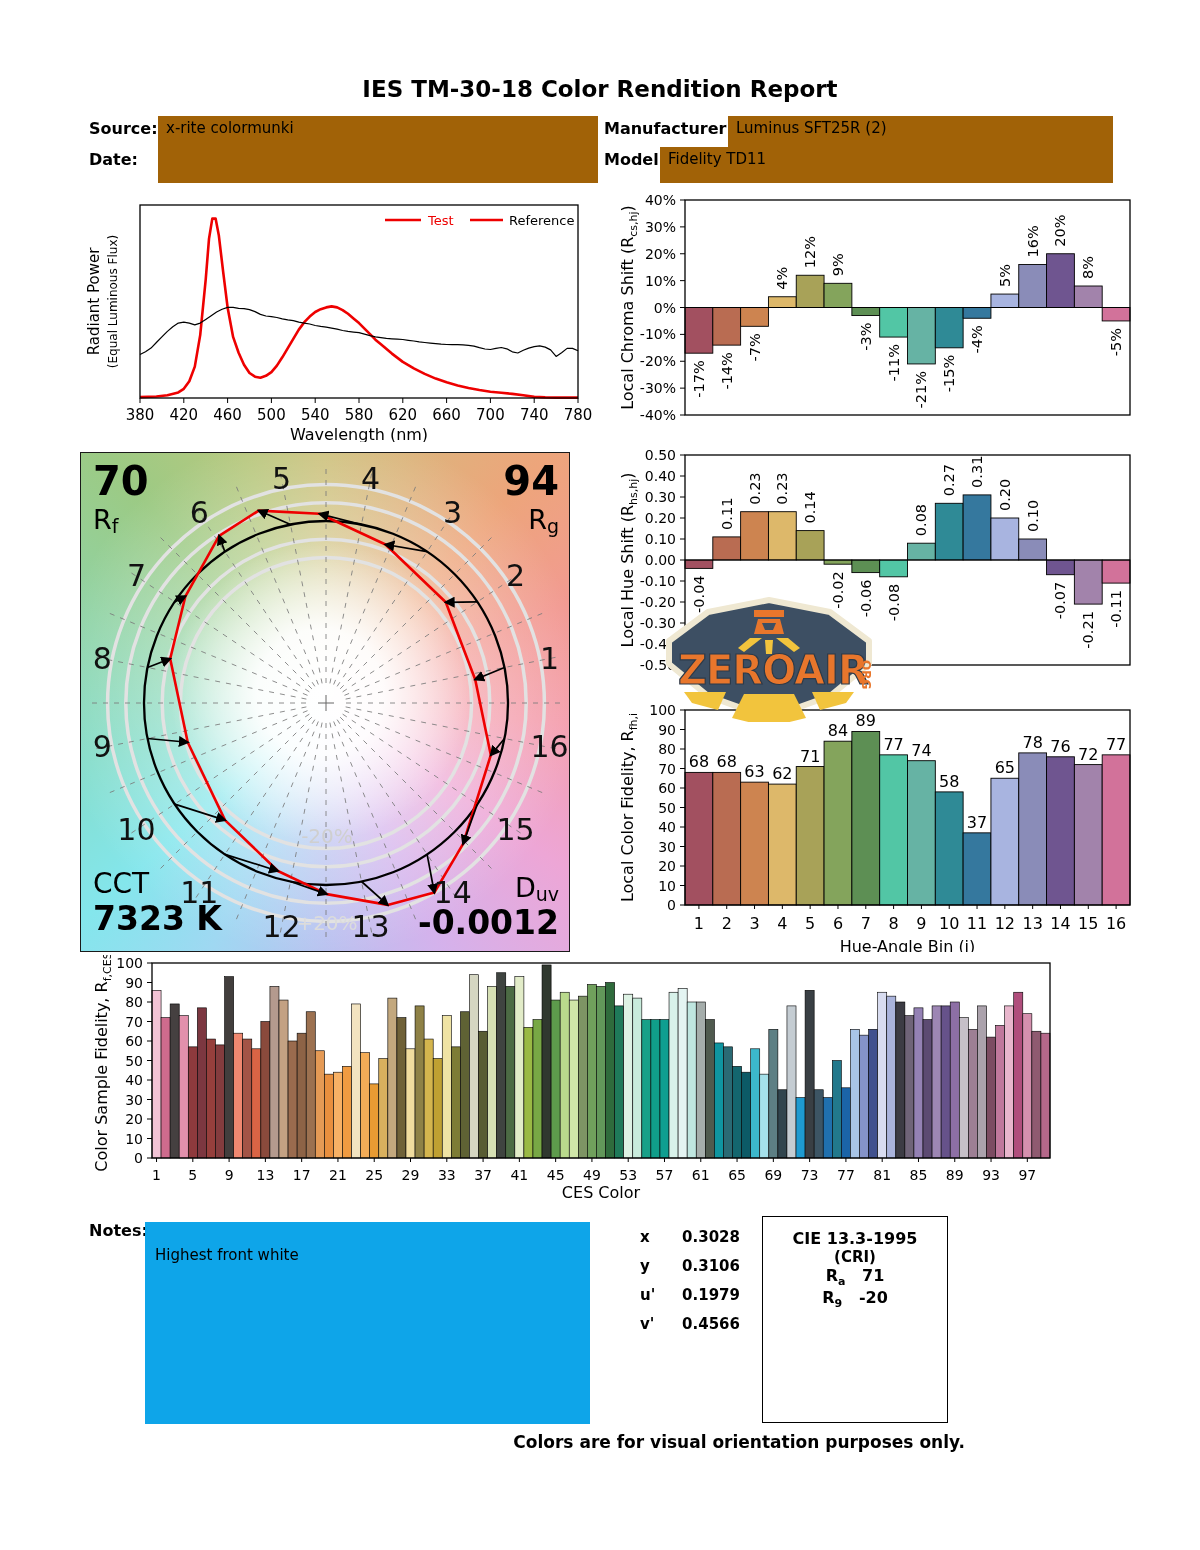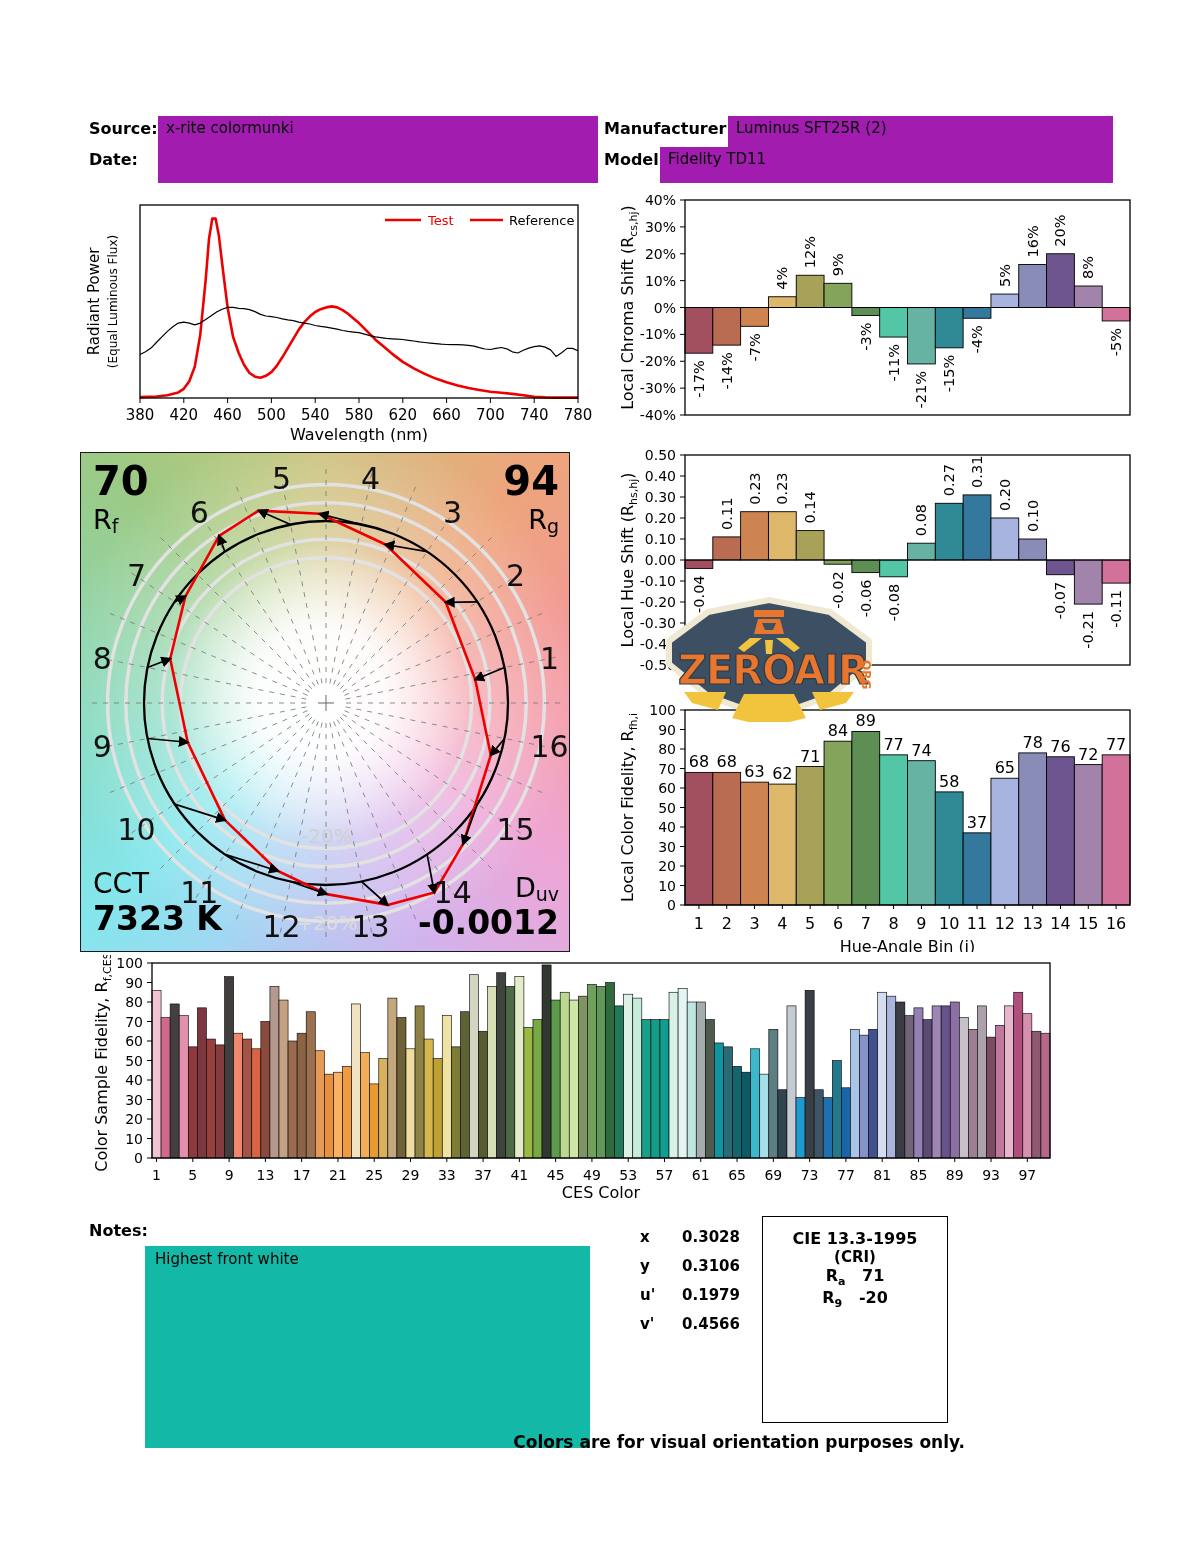--- a/index.html
+++ b/index.html
@@ -1,47 +1,48 @@
 <!DOCTYPE html>
 <html><head>
 <meta charset="utf-8">
 <style>
   html,body{margin:0;padding:0;background:#fff;}
   .page{position:relative;width:1200px;height:1550px;background:#fff;
         font-family:"DejaVu Sans","Liberation Sans",sans-serif;color:#000;overflow:hidden;}
   .abs{position:absolute;}
   .title{left:0;top:76px;width:1200px;text-align:center;font-size:23px;font-weight:bold;}
   .flabel{font-weight:bold;font-size:16px;line-height:25px;}
-  .fbox{background:#a21caf;height:36px;font-size:15px;line-height:25px;padding-left:8px;box-sizing:border-box;}
+  .fbox{background:#a16207;height:36px;font-size:15px;line-height:25px;padding-left:8px;box-sizing:border-box;}
   .cvg{left:80px;top:452px;width:490px;height:500px;border:1.6px solid #1a1a1a;box-sizing:border-box;
     background:
       radial-gradient(circle 150px at 49% 48%, #ffffff 0%, rgba(255,255,255,.92) 42%, rgba(255,255,255,0) 100%),
       radial-gradient(circle 265px at 49% 48%, rgba(255,255,255,.72) 0%, rgba(255,255,255,0) 100%),
       conic-gradient(from 0deg at 50% 50%, #cec27f 0deg, #eda57b 42deg, #f29a92 68deg, #f49fae 95deg,
         #eda6d6 125deg, #d4b2ec 155deg, #b9c2f0 180deg, #9fd8f2 205deg, #84e6ec 228deg, #84dcc8 258deg,
         #8fd4a8 288deg, #9cca84 318deg, #b8c87f 342deg, #cec27f 360deg);}
   .cvg svg{position:absolute;left:0;top:0;}
-  .notes-box{left:145px;top:1222px;width:445px;height:202px;background:#14b8a6;font-size:15px;padding:4px 10px;box-sizing:border-box;margin-top:24px;}
+  .notes-box{left:145px;top:1222px;width:445px;height:202px;background:#0ea5e9;font-size:15px;padding:24px 10px;box-sizing:border-box;}
   .chroma-row{font-size:15px;font-weight:bold;height:29px;}
   .chroma-row .cl{display:inline-block;width:30px;}
   .chroma-row .cv{display:inline-block;width:70px;text-align:right;}
   .cri{left:762px;top:1216px;width:186px;height:207px;border:1.6px solid #000;box-sizing:border-box;
        text-align:center;font-weight:bold;}
   .cri .t{font-size:16px;margin-top:12px;}
   .cri .s{font-size:15px;}
   .cri .r{font-size:16px;}
   sub{font-size:11px;}
   .footer{left:85px;top:1432px;width:880px;text-align:right;font-size:17px;font-weight:bold;}
   svg text{font-family:"DejaVu Sans","Liberation Sans",sans-serif;}
 </style>
 </head>
 <body>
 
 <div class="page">
 
+  <div class="abs title">IES TM-30-18 Color Rendition Report</div>
 
   <div class="abs flabel" style="left:89px;top:116px;">Source:</div>
   <div class="abs fbox" style="left:158px;top:116px;width:440px;">x-rite colormunki</div>
   <div class="abs flabel" style="left:604px;top:116px;">Manufacturer:</div>
   <div class="abs fbox" style="left:728px;top:116px;width:385px;">Luminus SFT25R (2)</div>
   <div class="abs flabel" style="left:89px;top:147px;">Date:</div>
   <div class="abs fbox" style="left:158px;top:147px;width:440px;"></div>
   <div class="abs flabel" style="left:604px;top:147px;">Model:</div>
   <div class="abs fbox" style="left:660px;top:147px;width:453px;">Fidelity TD11</div>
 

